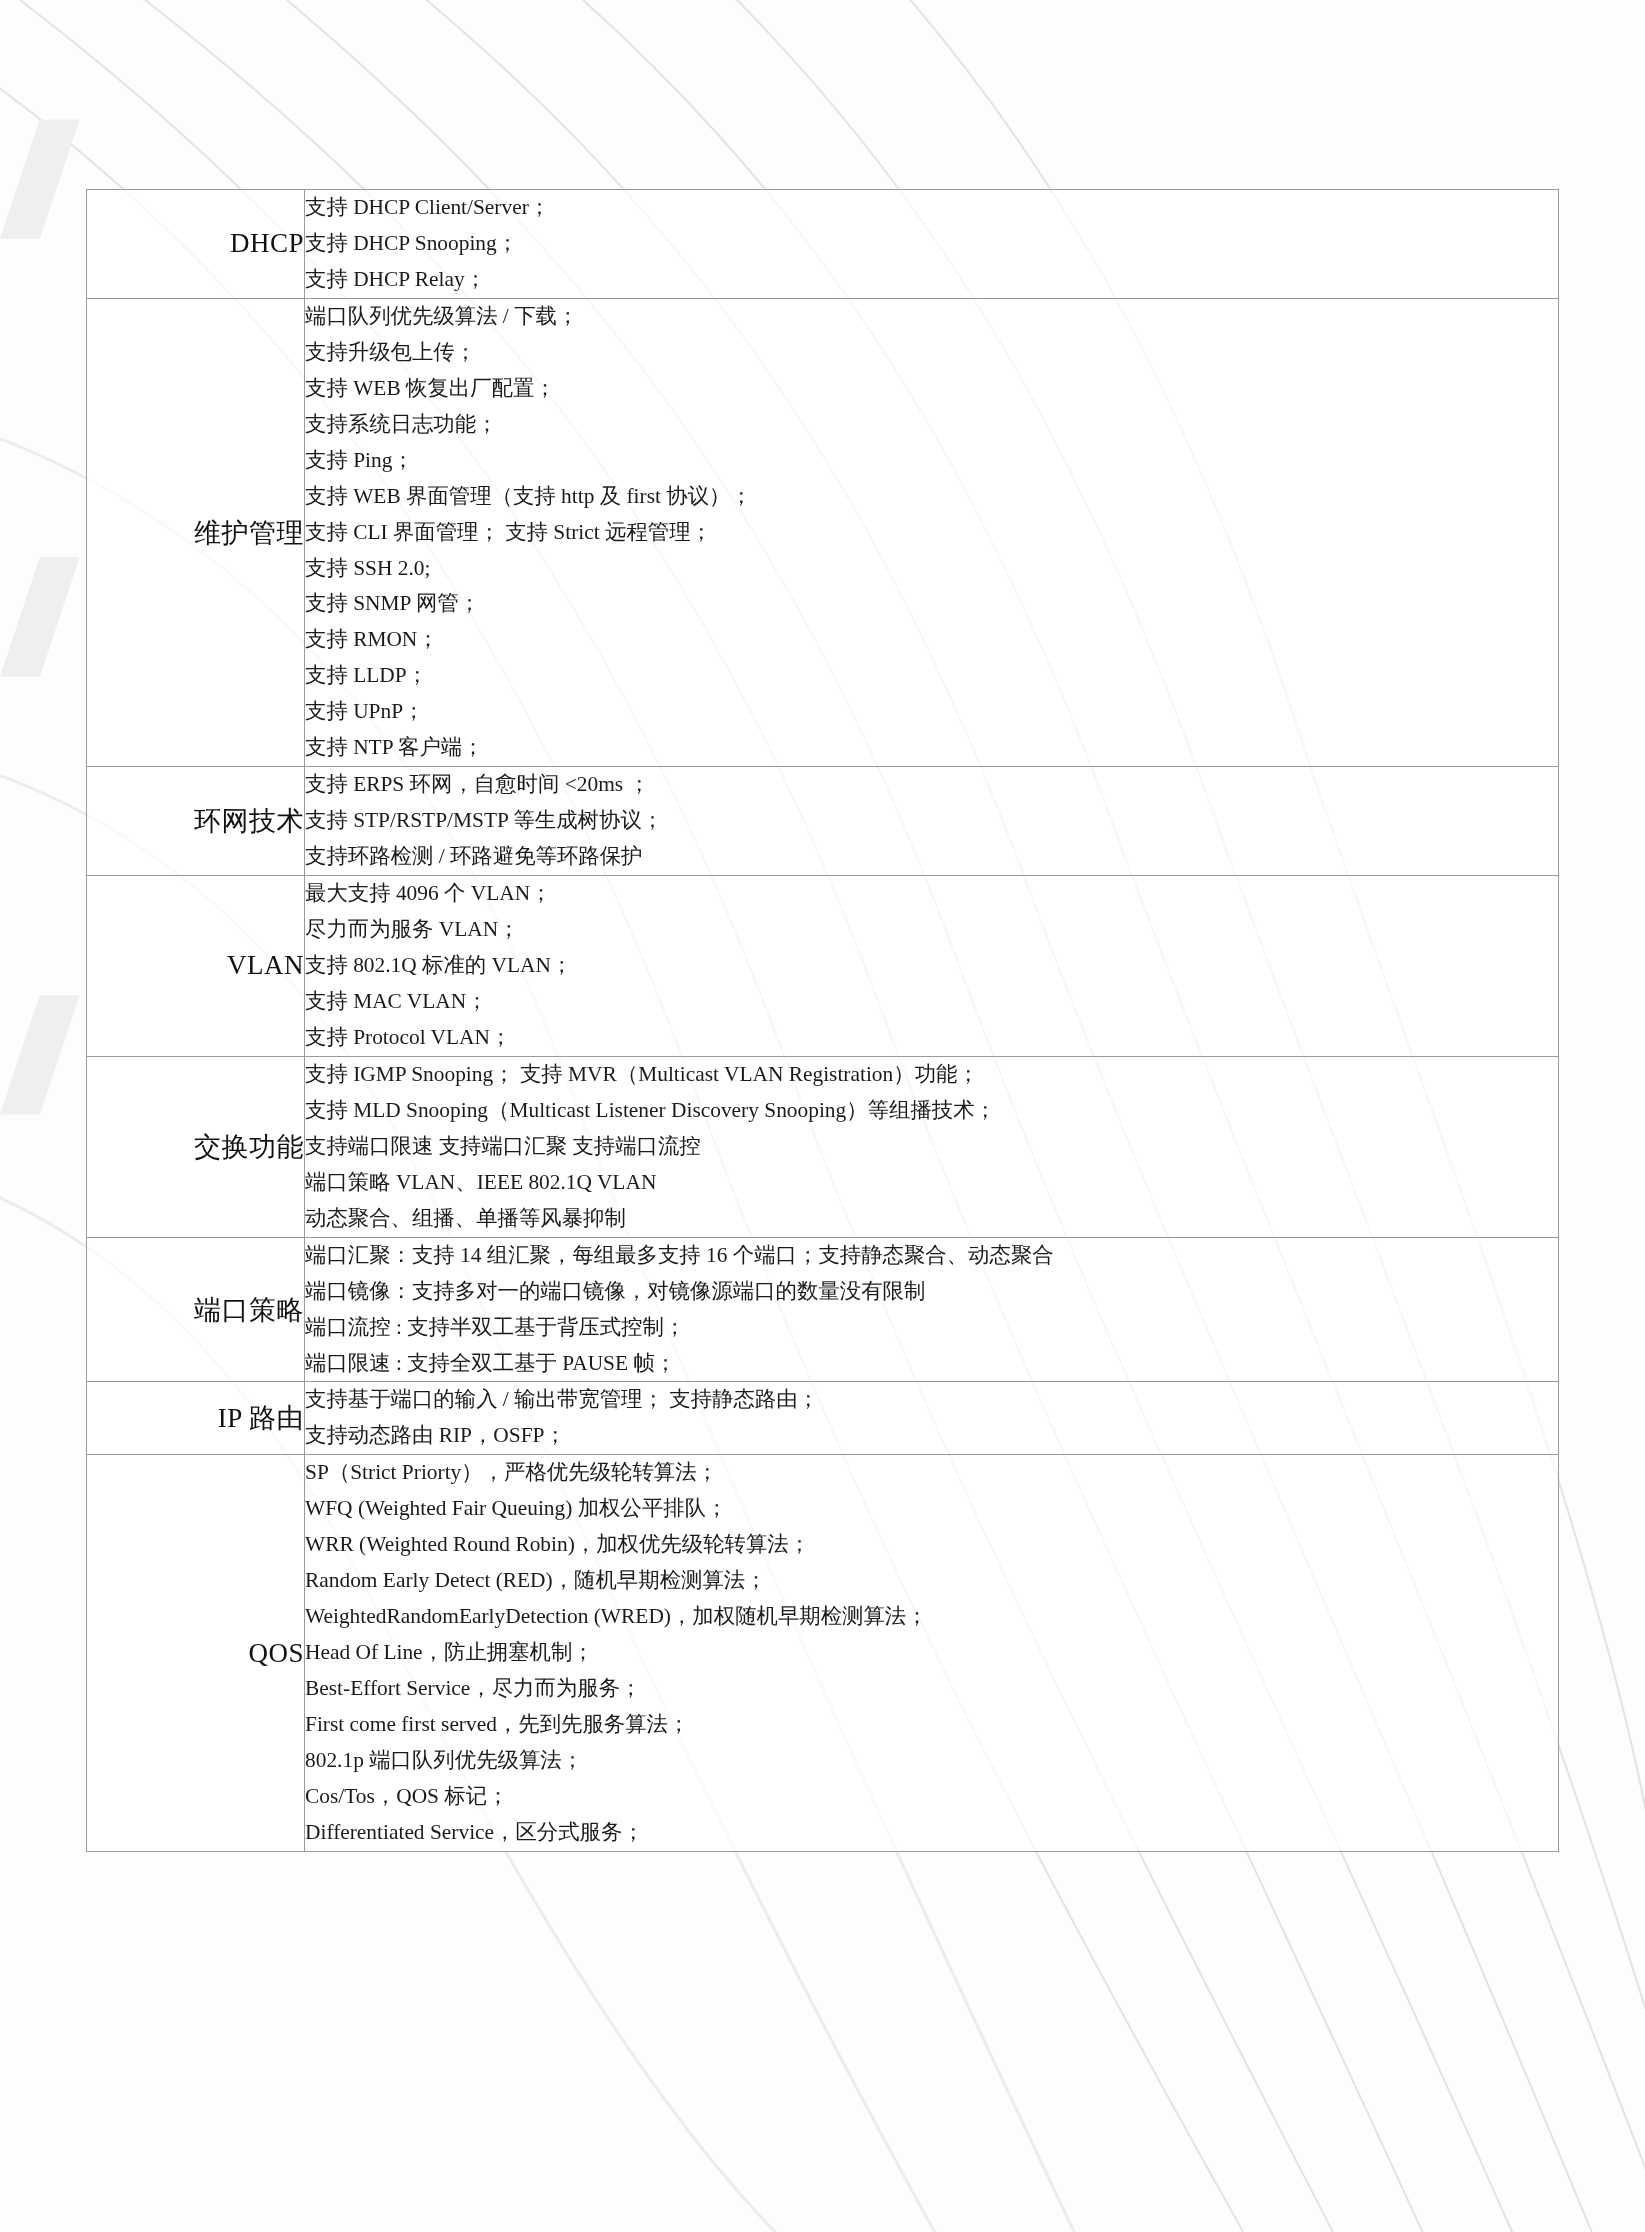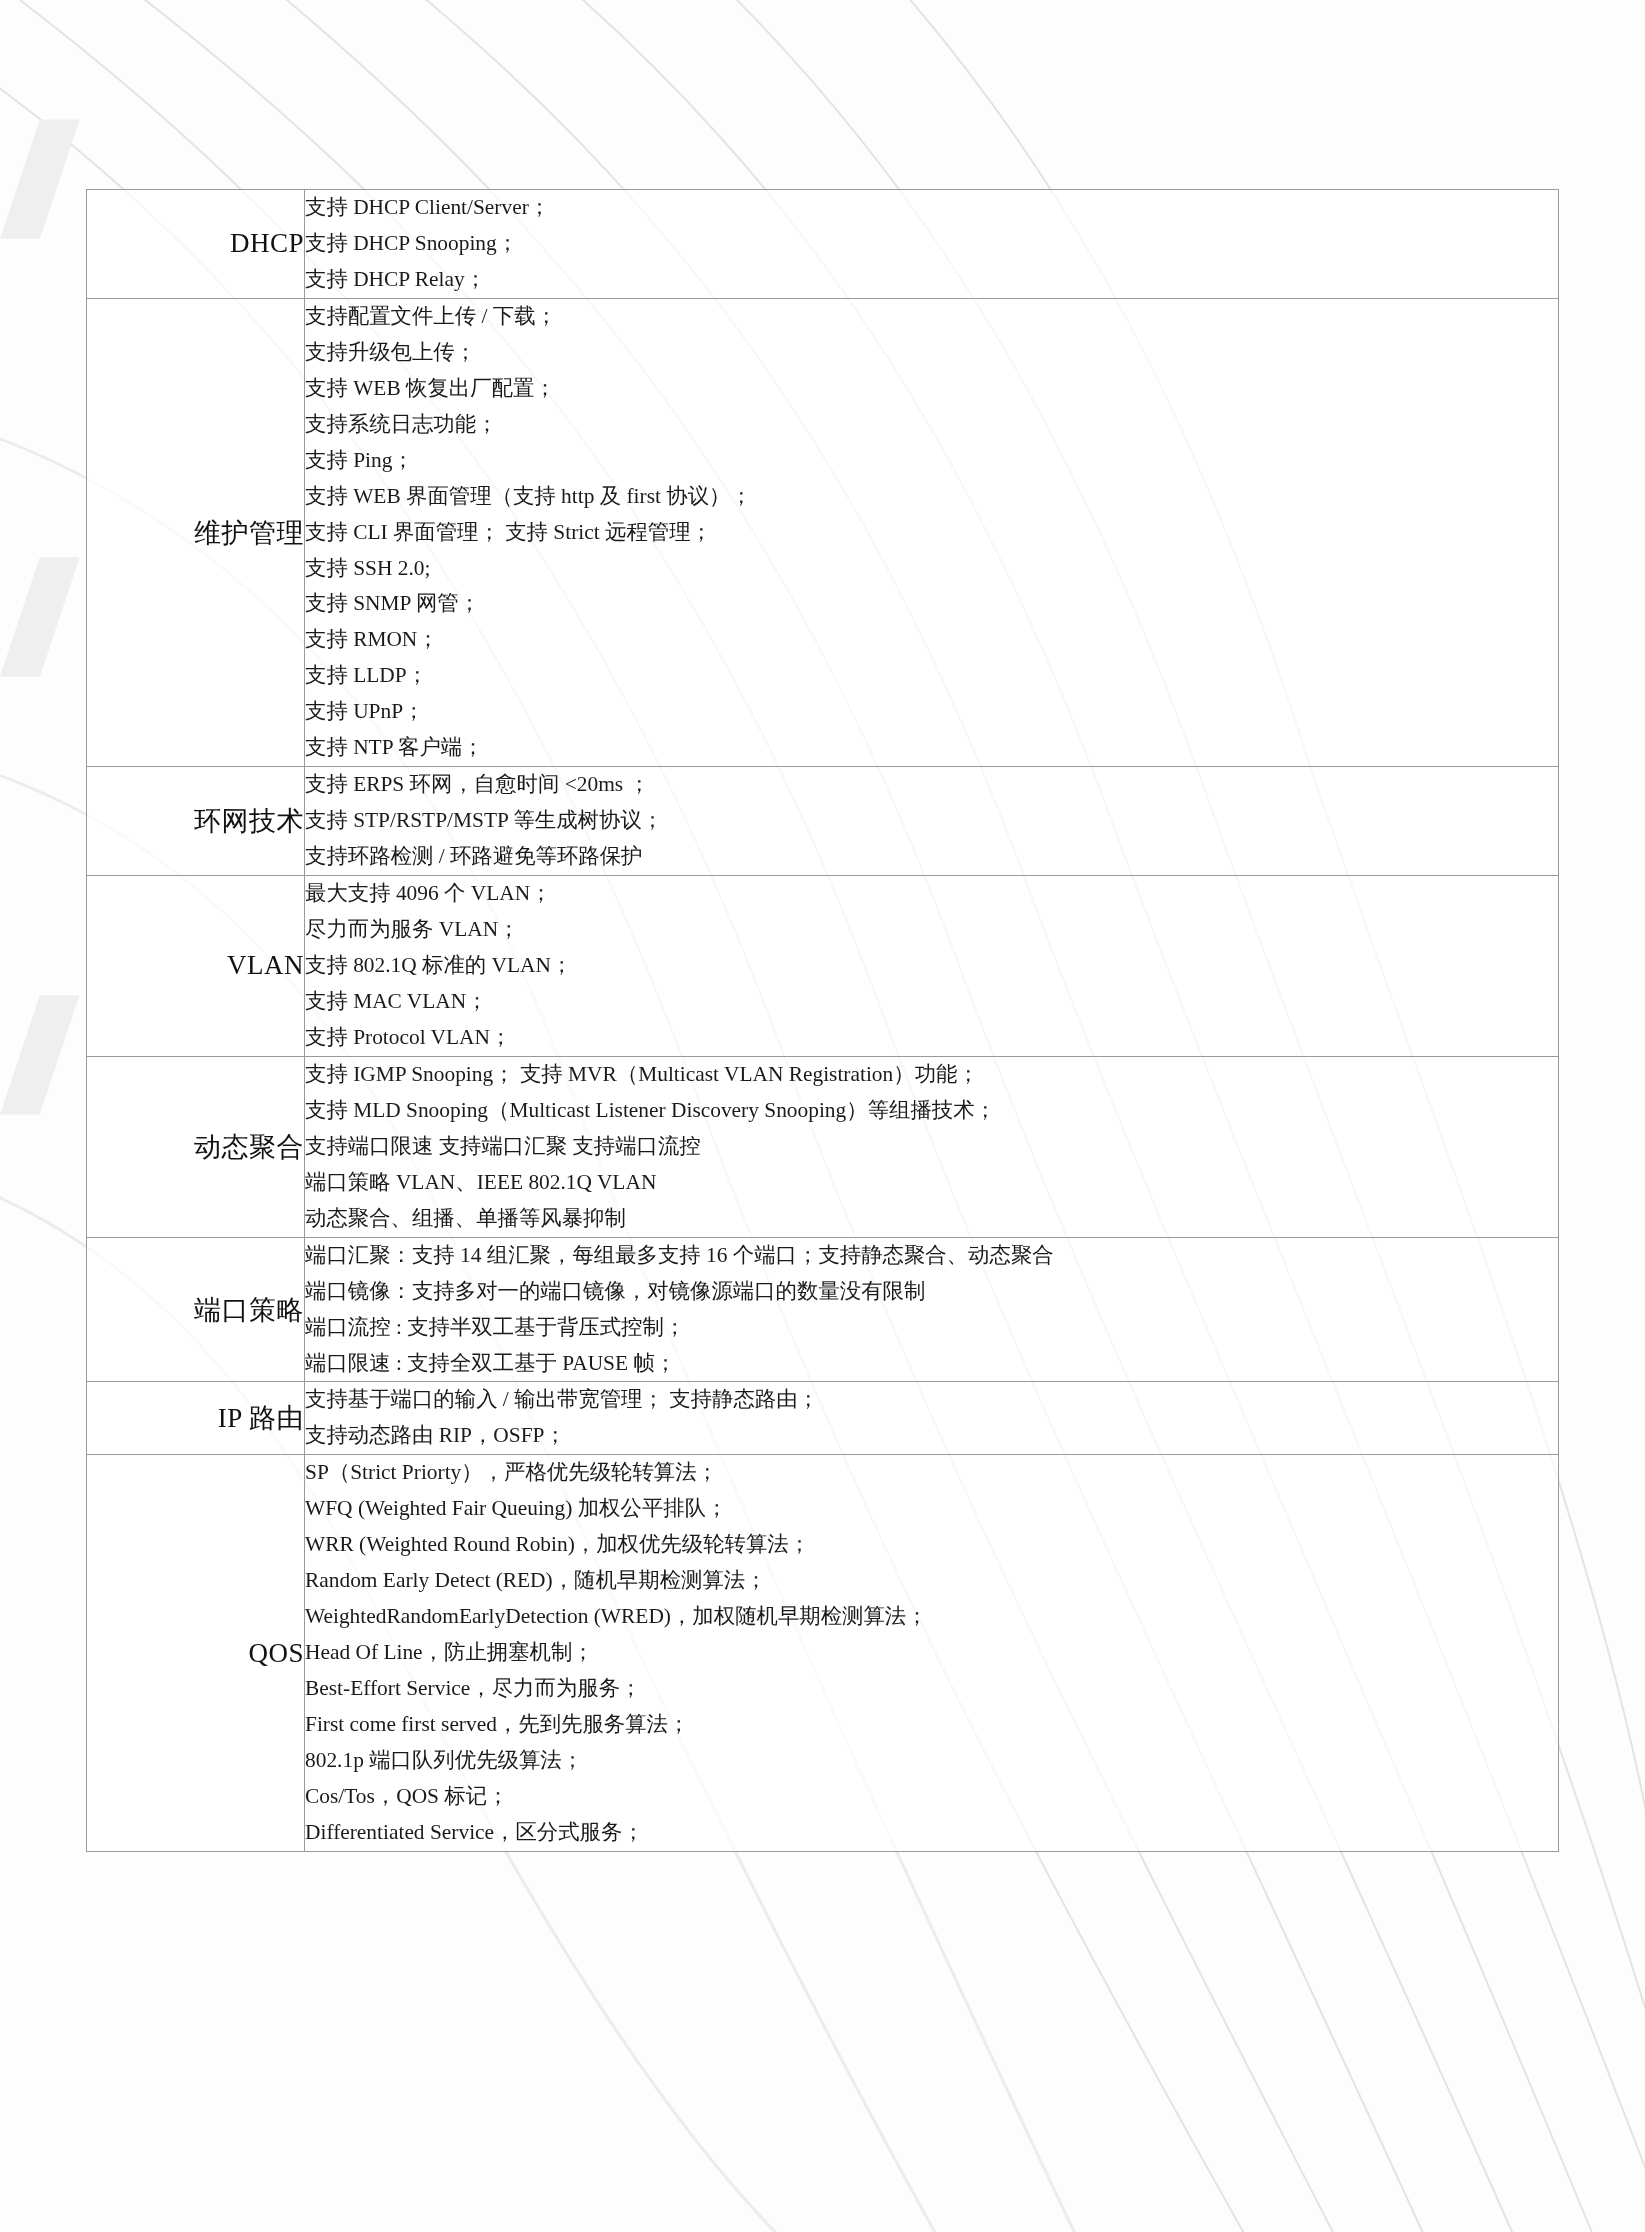--- a/index.html
+++ b/index.html
@@ -100,21 +100,21 @@
         <td class="label">DHCP</td>
         <td class="body">
           <div class="ln">支持 DHCP Client/Server；</div>
           <div class="ln">支持 DHCP Snooping；</div>
           <div class="ln">支持 DHCP Relay；</div>
         </td>
       </tr>
       <tr>
         <td class="label">维护管理</td>
         <td class="body">
-          <div class="ln">支持配置文件上传 / 下载；</div>
+          <div class="ln">端口队列优先级算法 / 下载；</div>
           <div class="ln">支持升级包上传；</div>
           <div class="ln">支持 WEB 恢复出厂配置；</div>
           <div class="ln">支持系统日志功能；</div>
           <div class="ln">支持 Ping；</div>
           <div class="ln">支持 WEB 界面管理（支持 http 及 first 协议）；</div>
           <div class="ln">支持 CLI 界面管理； 支持 Strict 远程管理；</div>
           <div class="ln">支持 SSH 2.0;</div>
           <div class="ln">支持 SNMP 网管；</div>
           <div class="ln">支持 RMON；</div>
           <div class="ln">支持 LLDP；</div>
@@ -134,21 +134,21 @@
         <td class="label">VLAN</td>
         <td class="body">
           <div class="ln">最大支持 4096 个 VLAN；</div>
           <div class="ln">尽力而为服务 VLAN；</div>
           <div class="ln">支持 802.1Q 标准的 VLAN；</div>
           <div class="ln">支持 MAC VLAN；</div>
           <div class="ln">支持 Protocol VLAN；</div>
         </td>
       </tr>
       <tr>
-        <td class="label">动态聚合</td>
+        <td class="label">交换功能</td>
         <td class="body">
           <div class="ln">支持 IGMP Snooping； 支持 MVR（Multicast VLAN Registration）功能；</div>
           <div class="ln">支持 MLD Snooping（Multicast Listener Discovery Snooping）等组播技术；</div>
           <div class="ln">支持端口限速 支持端口汇聚 支持端口流控</div>
           <div class="ln">端口策略 VLAN、IEEE 802.1Q VLAN</div>
           <div class="ln">动态聚合、组播、单播等风暴抑制</div>
         </td>
       </tr>
       <tr>
         <td class="label">端口策略</td>

